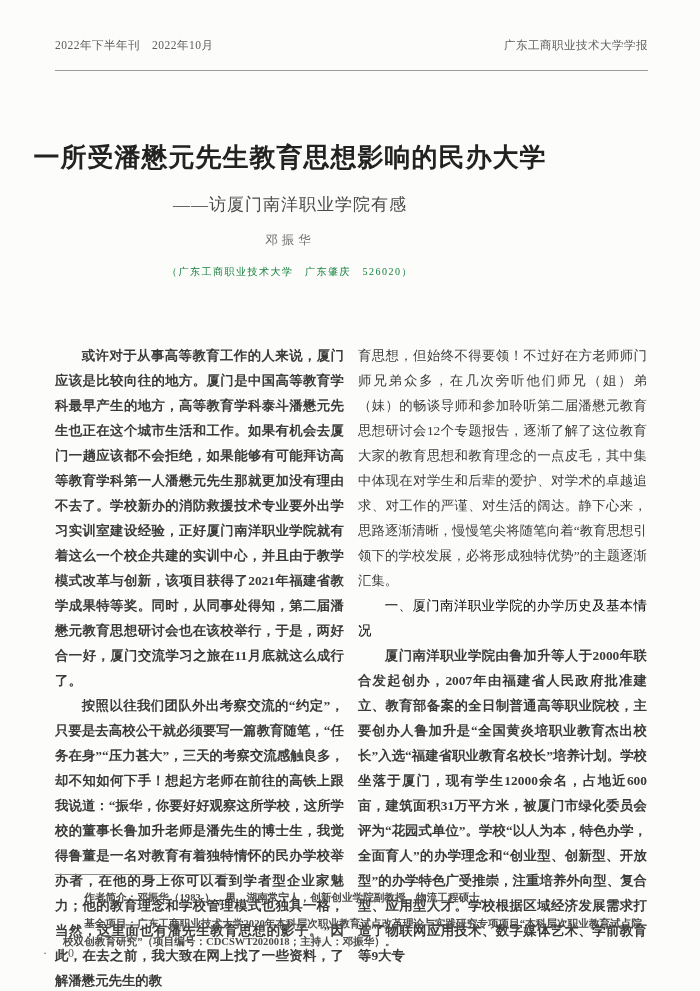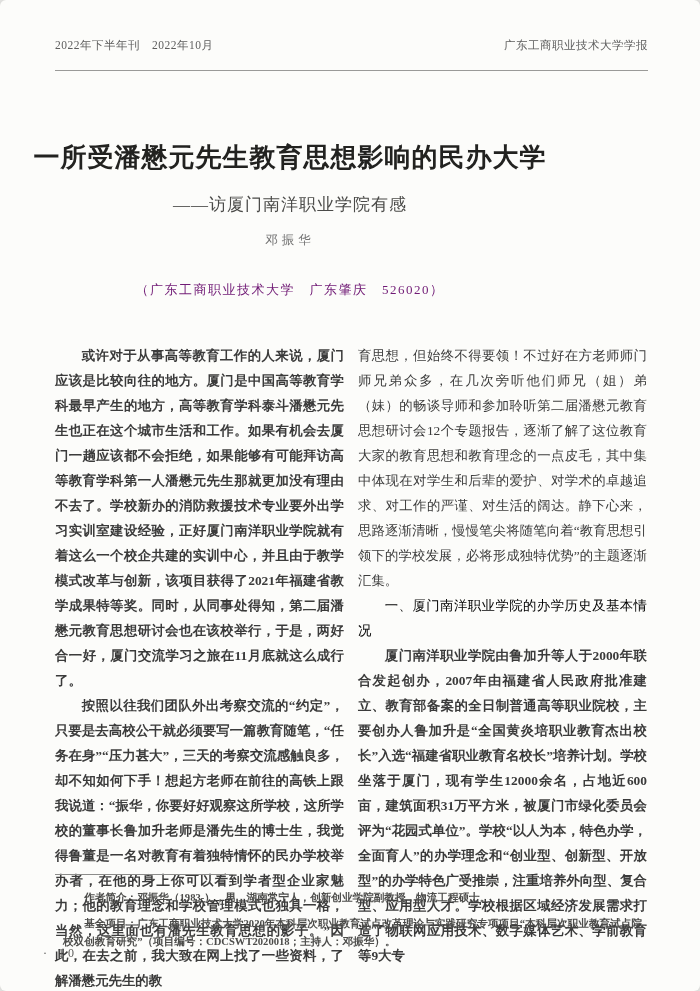--- a/index.html
+++ b/index.html
@@ -10,21 +10,20 @@
   }
   .page {
     position: relative;
     width: 700px;
     height: 991px;
     margin: 0 auto;
     background: #fcfcfa;
     color: #3b3b3b;
     overflow: hidden;
     box-shadow: 0 0 6px rgba(0,0,0,.15);
-    border-radius: 6px;
   }
   
   .journal-header {
     position: absolute;
     top: 38px;
     left: 55px;
     right: 52px;
     display: flex;
     justify-content: space-between;
     font-size: 11.5px;
@@ -59,23 +58,23 @@
     color: #4a4a48;
     letter-spacing: 1px;
   }
   .article-author {
     margin-top: 16px;
     font-size: 12.5px;
     color: #737373;
     letter-spacing: 4px;
   }
   .article-affiliation {
-    margin-top: 32px;
-    font-size: 13px;
-    color: #701a75;
+    margin-top: 16px;
+    font-size: 10px;
+    color: #15803d;
     letter-spacing: 1.5px;
   }
   
   .body-columns {
     position: absolute;
     top: 343px;
     left: 55px;
     width: 593px;
     display: flex;
     gap: 14px;

